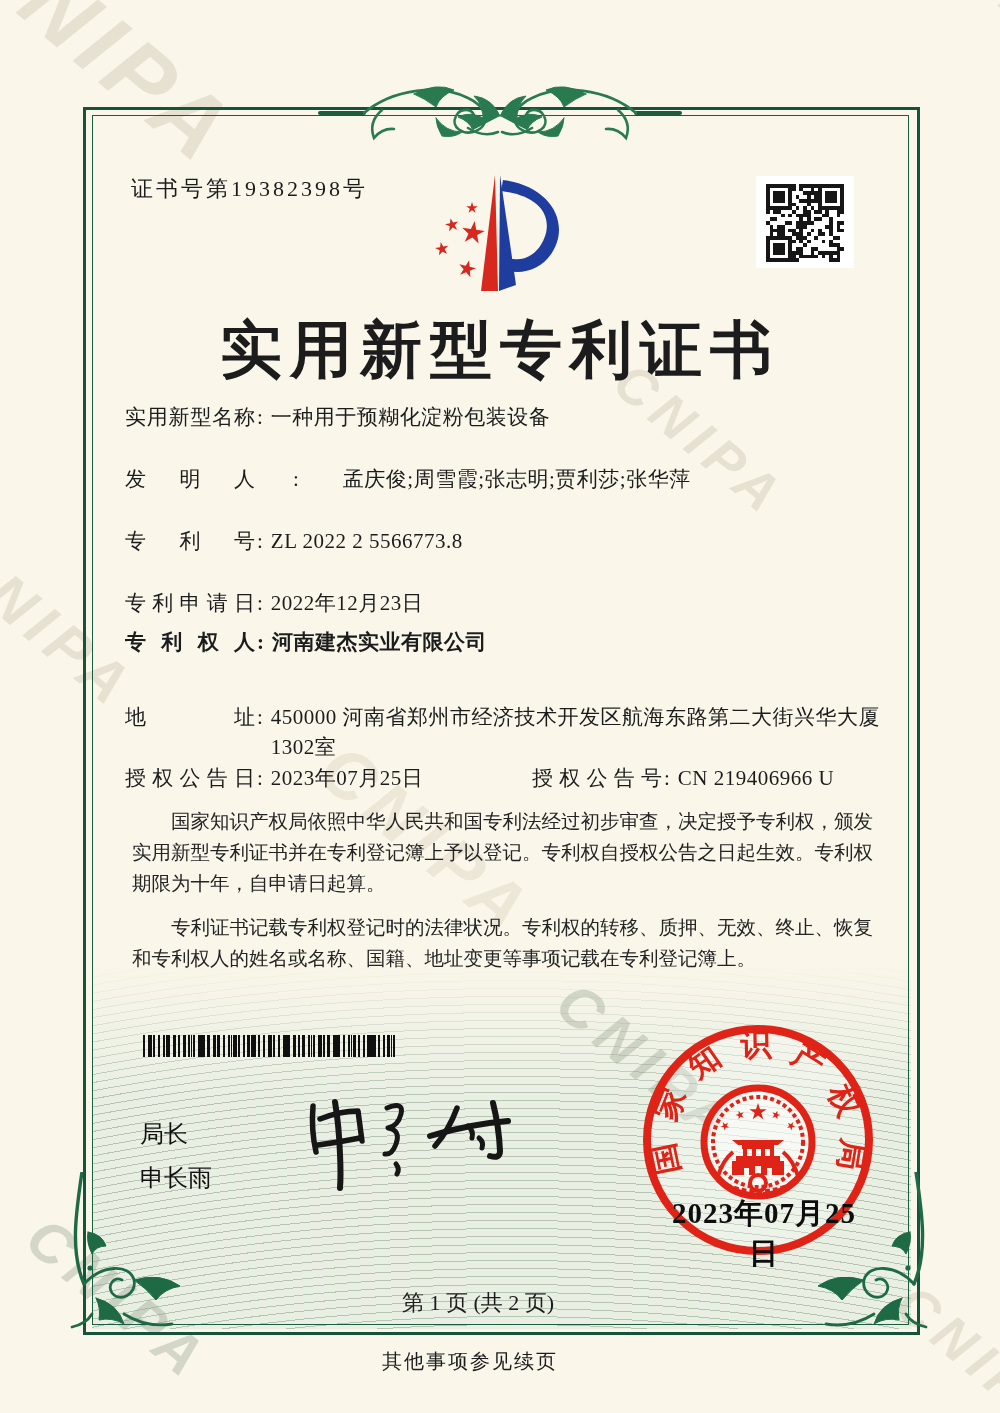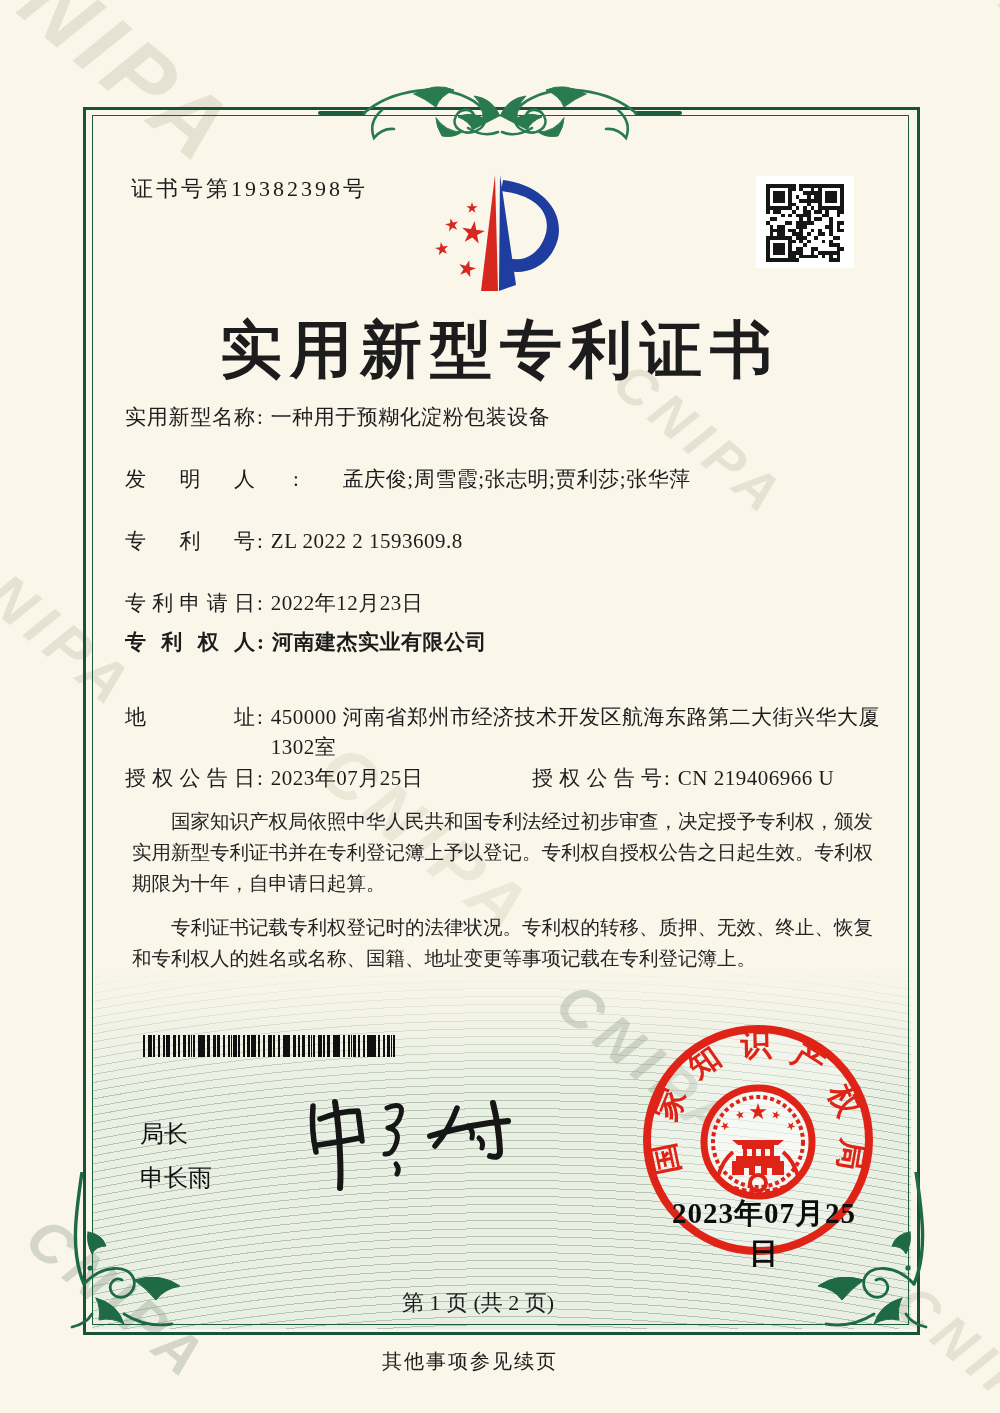--- a/index.html
+++ b/index.html
@@ -615,21 +615,21 @@
       <span class="fvalue">一种用于预糊化淀粉包装设备</span>
   </div>
   <div class="row r1">
     <span class="flabel">发明人</span>
       <span class="colon">:</span>
       <span class="fvalue">孟庆俊;周雪霞;张志明;贾利莎;张华萍</span>
   </div>
   <div class="row r2">
     <span class="flabel">专利号</span>
       <span class="colon">:</span>
-      <span class="fvalue">ZL 2022 2 1593609.8</span>
+      <span class="fvalue">ZL 2022 2 5566773.8</span>
   </div>
   <div class="row r3">
     <span class="flabel">专利申请日</span>
       <span class="colon">:</span>
       <span class="fvalue">2022年12月23日</span>
   </div>
   <div class="row r4">
     <span class="flabel">专利权人</span>
       <span class="colon">:</span>
       <span class="fvalue">河南建杰实业有限公司</span>

